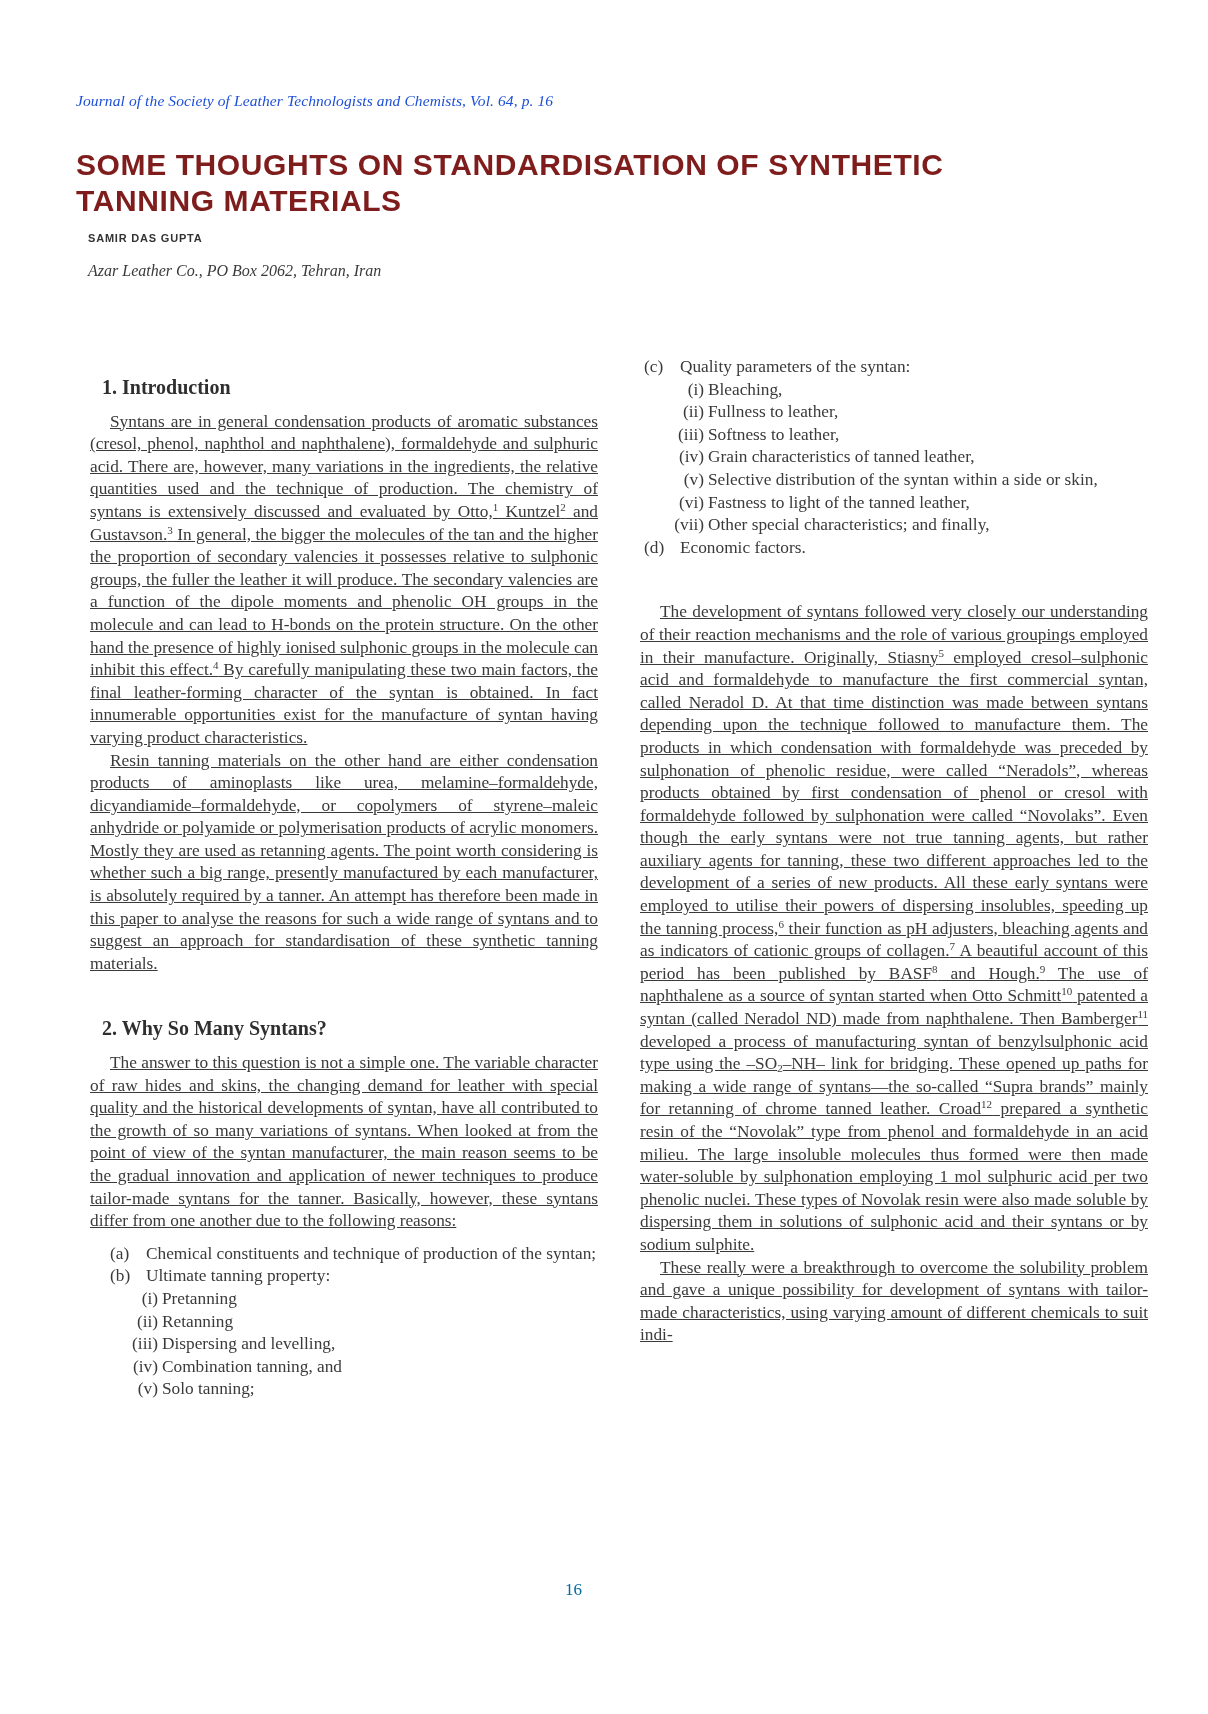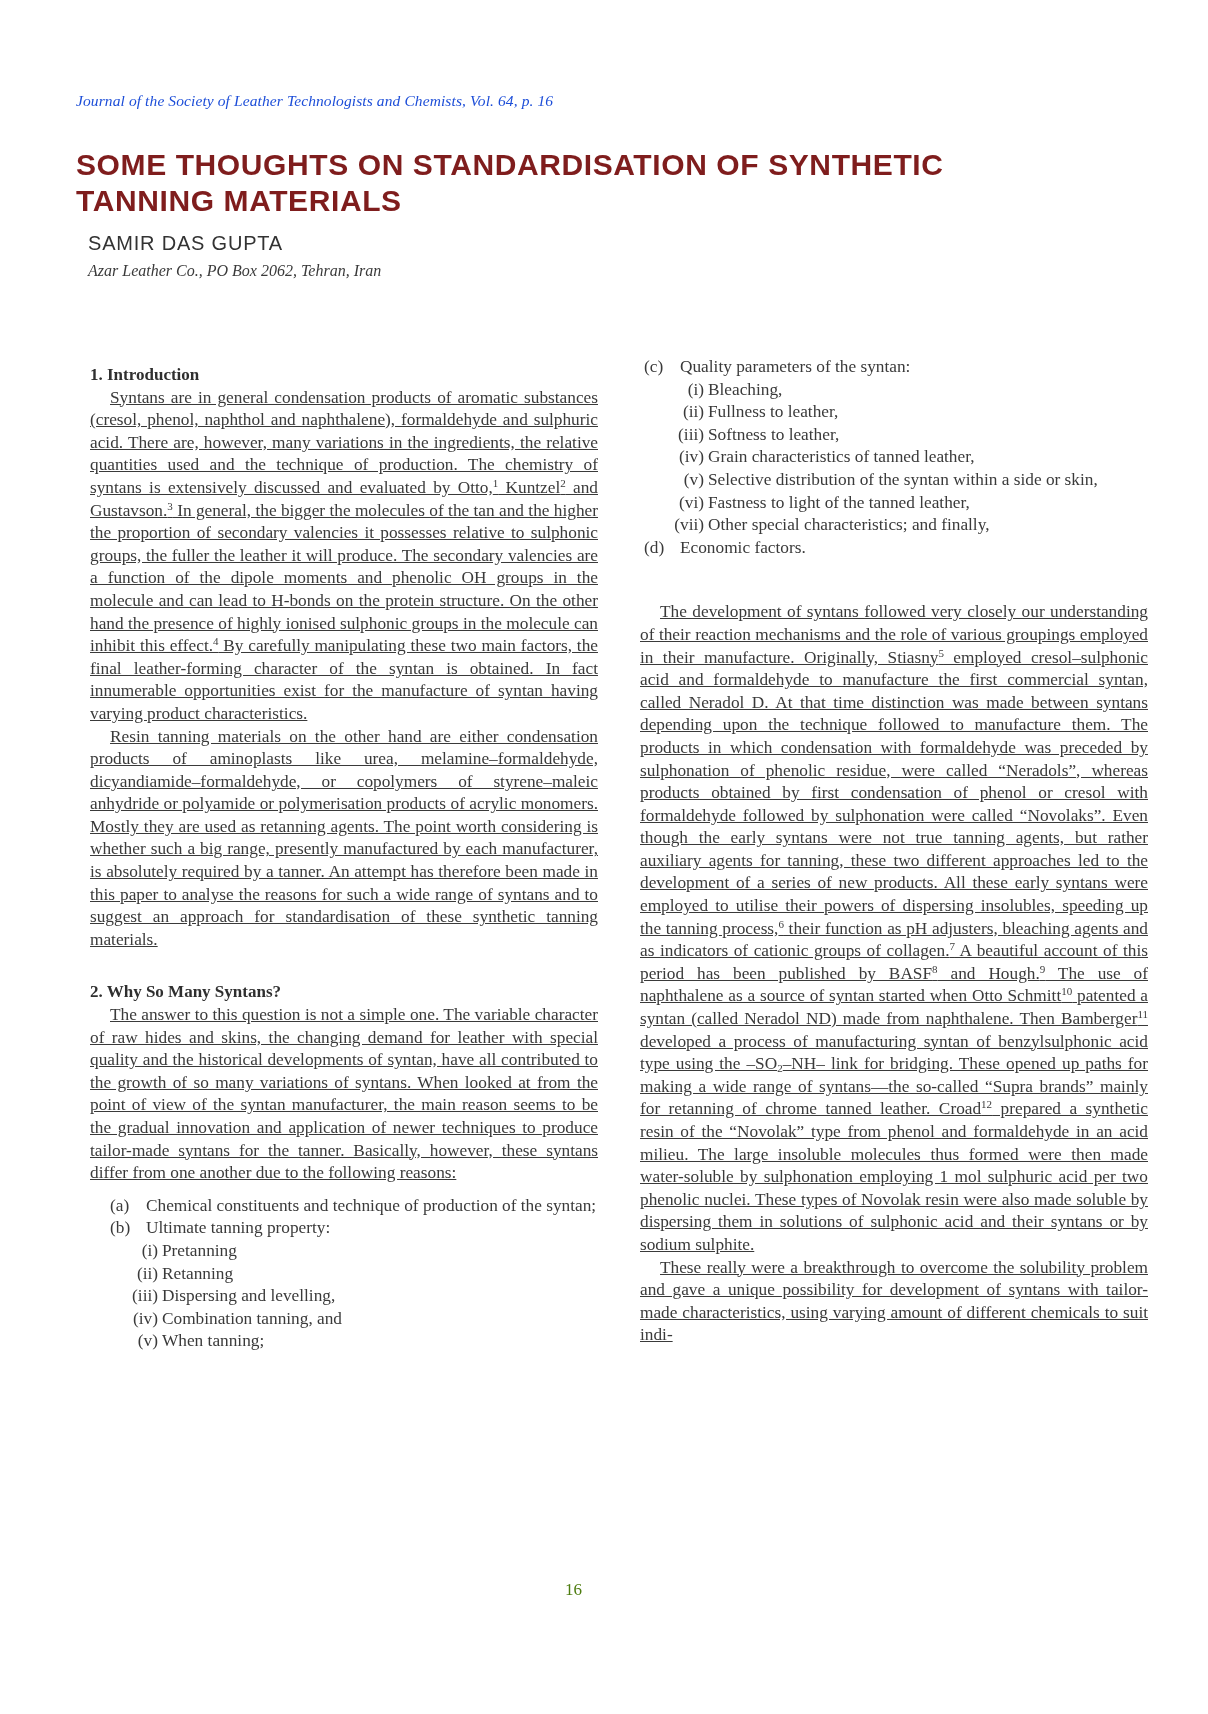--- a/index.html
+++ b/index.html
@@ -12,49 +12,49 @@
   .running-head {
     left: 76px; top: 92px; font-style: italic; font-size: 15.5px; color: #1d4ed8; letter-spacing: 0.1px;
   }
   .title {
     left: 76px; top: 147px; width: 1060px;
     font-family: "Liberation Sans", "DejaVu Sans", sans-serif; font-weight: bold;
     font-size: 30px; line-height: 36px; color: #7f1d1d; letter-spacing: 0.6px;
   }
   .author {
     left: 88px; top: 232px;
-    font-family: "Liberation Sans", "DejaVu Sans", sans-serif; font-weight: normal;
-    font-size: 20px; color: #333; letter-spacing: 0.8px;
+    font-family: "Liberation Sans", "DejaVu Sans", sans-serif; font-weight: bold;
+    font-size: 11px; color: #333; letter-spacing: 0.8px;
   }
   .affil {
     left: 88px; top: 262px; font-style: italic; font-size: 16px; color: #3a3a3a;
   }
   .col {
     position: absolute; width: 508px; font-size: 17.3px; line-height: 22.6px; text-align: justify;
   }
   .col-left { left: 90px; top: 364px; }
   .col-right { left: 640px; top: 356px; }
   .h {
-    font-weight: bold; font-size: 17px; margin: 0; color: #2f2f2f;
+    font-weight: bold; font-size: 20px; margin: 12px; color: #2f2f2f;
   }
   p { margin: 0; text-indent: 20px; text-decoration: underline; }
   sup { font-size: 11px; line-height: 0; vertical-align: 6px; }
   sub { font-size: 11px; line-height: 0; vertical-align: -3px; }
   .gap-sec { height: 30px; }
   .gap-small { height: 10px; }
   .list { margin: 0; padding: 0; list-style: none; }
   .li { position: relative; padding-left: 56px; text-align: left; }
   .li .lab { position: absolute; left: 20px; width: 32px; }
   .subli { position: relative; padding-left: 72px; text-align: left; }
   .subli .lab { position: absolute; left: 0; width: 68px; text-align: right; }
   .col-right .li { padding-left: 40px; }
   .col-right .li .lab { left: 4px; }
   .col-right .subli { padding-left: 68px; }
   .col-right .subli .lab { width: 64px; }
-  .page-num { left: 565px; top: 1580px; font-size: 17px; color: #4d7c0f; }
+  .page-num { left: 565px; top: 1580px; font-size: 17px; color: #0369a1; }
 </style>
 </head>
 <body>
 
 <div class="abs running-head">Journal of the Society of Leather Technologists and Chemists, Vol. 64, p. 16</div>
 
 <div class="abs title">
   <div>SOME THOUGHTS ON STANDARDISATION OF SYNTHETIC</div>
   <div>TANNING MATERIALS</div>
 </div>
@@ -77,21 +77,21 @@
       <span>Chemical constituents and technique of production of the syntan;</span>
     </div>
     <div class="li">
       <span class="lab">(b)</span>
       <span>Ultimate tanning property:</span>
     </div>
     <div class="subli"><span class="lab">(i)</span><span>Pretanning</span></div>
     <div class="subli"><span class="lab">(ii)</span><span>Retanning</span></div>
     <div class="subli"><span class="lab">(iii)</span><span>Dispersing and levelling,</span></div>
     <div class="subli"><span class="lab">(iv)</span><span>Combination tanning, and</span></div>
-    <div class="subli"><span class="lab">(v)</span><span>When tanning;</span></div>
+    <div class="subli"><span class="lab">(v)</span><span>Solo tanning;</span></div>
   </div>
 </div>
 
 <div class="col col-right">
   <div class="list">
     <div class="li">
       <span class="lab">(c)</span>
       <span>Quality parameters of the syntan:</span>
     </div>
     <div class="subli"><span class="lab">(i)</span><span>Bleaching,</span></div>

